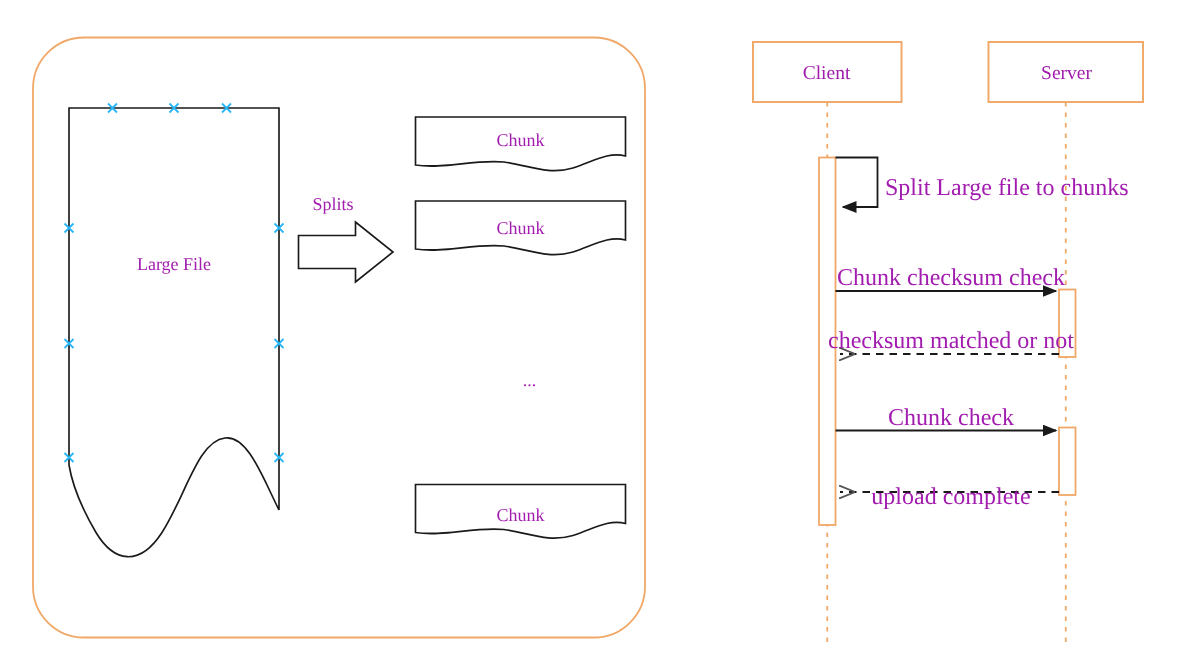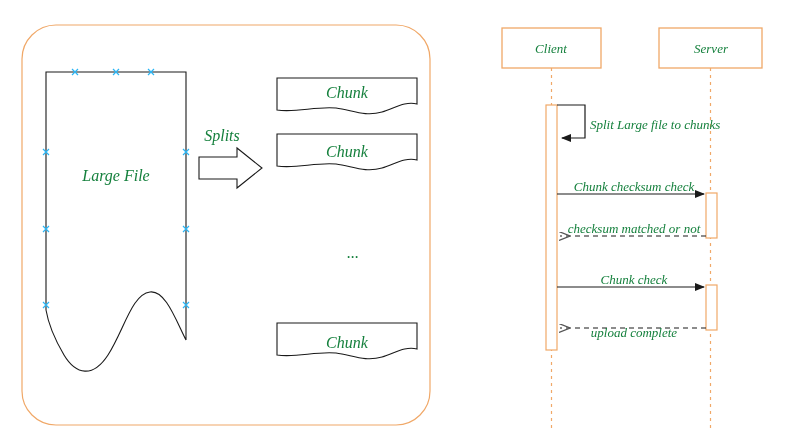--- a/index.html
+++ b/index.html
@@ -22,31 +22,30 @@
   svg.layer {
     position: absolute;
     top: 0;
     left: 0;
     width: 790px;
     height: 445px;
   }
   .lbl {
     position: absolute;
     font-family: "Liberation Serif", "DejaVu Serif", serif;
-    color: #15803d;
+    color: #a21caf;
     white-space: nowrap;
     line-height: 1;
     user-select: none;
-    font-style: italic;
   }
   .lbl-center {
     transform: translate(-50%, -50%);
   }
-  .t11 { font-size: 13px; }
-  .t12 { font-size: 16px; }
+  .t11 { font-size: 16px; }
+  .t12 { font-size: 12px; }
   .t13 { font-size: 13px; }
 </style>
 </head>
 <body>
 
 <div id="canvas">
 
   <svg class="layer" viewBox="0 0 790 445" xmlns="http://www.w3.org/2000/svg">
     <defs>
       <marker id="arrowFilled" markerWidth="10" markerHeight="8" refX="9" refY="4" orient="auto" markerUnits="userSpaceOnUse">

